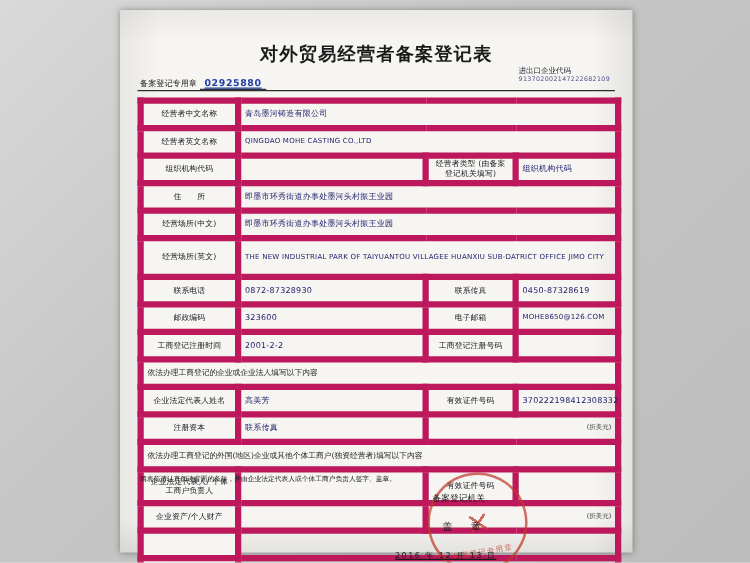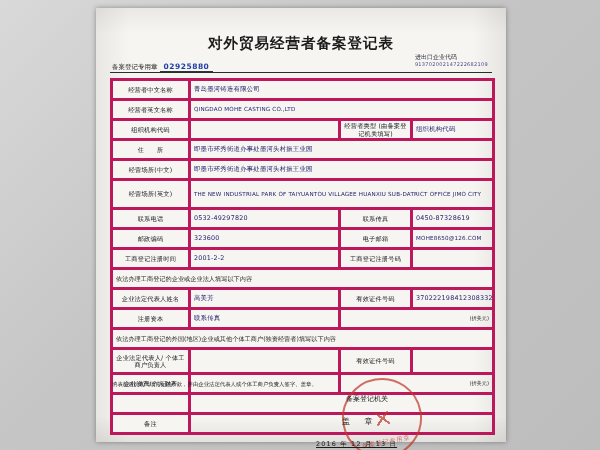--- a/index.html
+++ b/index.html
@@ -37,34 +37,34 @@
     position:absolute;right:18px;top:44px;text-align:left;
     font-size:6px;color:#2a2a3a;line-height:1.5;
   }
   .hdr-right .code-line{font-size:5px;color:#4b4b8a;letter-spacing:.3px;}
   .reg-no-row{
     position:absolute;left:16px;top:54px;
     font-size:6.5px;color:#222;
   }
   .reg-no-row .val{
     color:#1f3fa8;font-weight:bold;letter-spacing:.5px;font-size:7.5px;
-    border-bottom:1px solid #333;padding:0 4px;
+    border-bottom:1px solid #333;padding:0 4px;text-decoration:underline;
   }
   .rule{
     position:absolute;left:14px;right:14px;top:64px;height:1px;background:#2c2c2c;
   }
   
   table.tbl{
     position:absolute;left:14px;top:70px;width:382px;
     border-collapse:collapse;
     table-layout:fixed;
     font-size:6.2px;color:#1e1e1e;
   }
   table.tbl td{
-    border:3px solid #be185d;
+    border:5px solid #be185d;
     height:15px;
     padding:1px 3px;
     vertical-align:middle;
     line-height:1.15;
   }
   td.lbl{
     text-align:center;background:#f6f5f1;color:#17171f;
     letter-spacing:.2px;
   }
   td.val{
@@ -83,21 +83,21 @@
   
   .foot-note{
     position:absolute;left:16px;top:372px;width:330px;
     font-size:5.4px;color:#202020;line-height:1.5;
   }
   .organ-label{
     position:absolute;left:250px;top:386px;
     font-size:7px;color:#1b1b1b;
   }
   .organ-sub{
-    position:absolute;left:246px;top:408px;
+    position:absolute;left:258px;top:408px;
     font-size:8px;color:#1b1b1b;letter-spacing:6px;
   }
   .date-line{
     position:absolute;left:220px;top:432px;
     font-size:6.4px;color:#1b1b1b;letter-spacing:1.2px;text-decoration:underline;
   }
   
   .seal{
     position:absolute;left:246px;top:370px;
     width:76px;height:76px;border-radius:50%;
@@ -168,21 +168,21 @@
         <tr>
           <td class="lbl">经营场所(中文)</td>
           <td class="val" colspan="3">即墨市环秀街道办事处墨河头村振王业园</td>
         </tr>
         <tr style="height:24px">
           <td class="lbl">经营场所(英文)</td>
           <td class="val en two-line" colspan="3" style="height:24px">THE NEW INDUSTRIAL PARK OF TAIYUANTOU VILLAGEE HUANXIU SUB-DATRICT OFFICE JIMO CITY</td>
         </tr>
         <tr>
           <td class="lbl">联系电话</td>
-          <td class="val">0532-49297820</td>
+          <td class="val">0872-87328930</td>
           <td class="lbl">联系传真</td>
           <td class="val">0450-87328619</td>
         </tr>
         <tr>
           <td class="lbl">邮政编码</td>
           <td class="val">323600</td>
           <td class="lbl">电子邮箱</td>
           <td class="val en">MOHE8650@126.COM</td>
         </tr>
         <tr>

